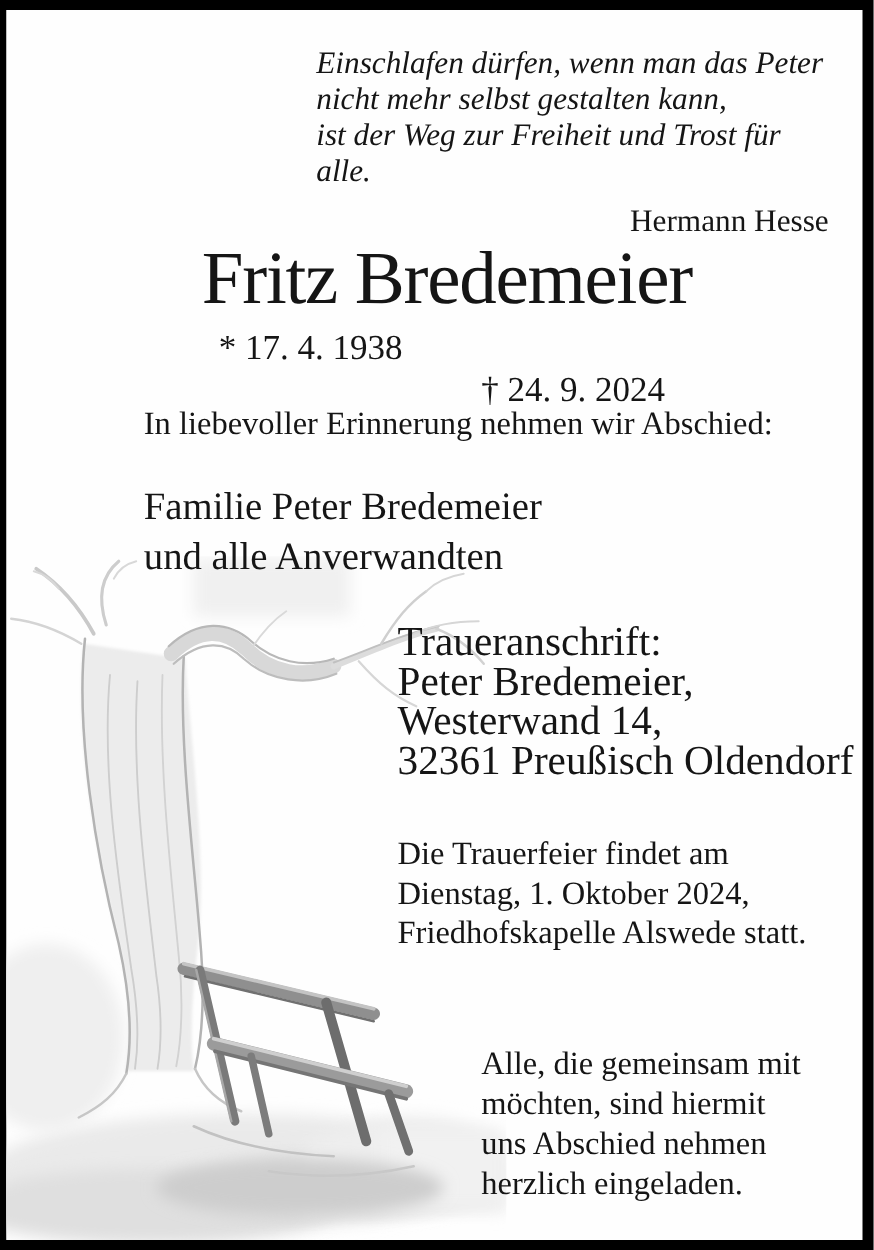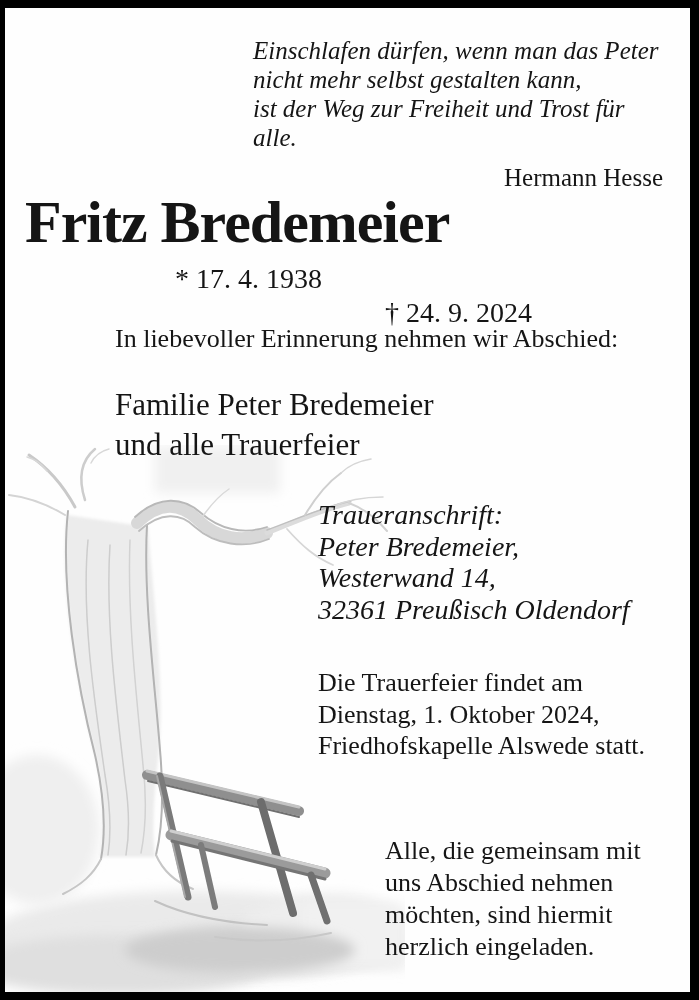--- a/index.html
+++ b/index.html
@@ -27,35 +27,36 @@
   }
   .quote-attribution {
     margin-top: 11px;
     font-style: normal;
     font-size: 25px;
     text-align: right;
   }
 
   .deceased-name {
     left: 0; right: 9px; top: 188px;
+    text-align: center;
     font-size: 60px;
-    font-weight: bold;
+    font-weight: normal;
     letter-spacing: -1px;
     white-space: nowrap;
     padding-left: 25px;
   }
 
   .birth-date { left: 175px; top: 263px; font-size: 28px; }
   .death-date { left: 385px; top: 263px; font-size: 28px; margin-top: 34px; }
 
   .intro-line { left: 115px; top: 324px; font-size: 26px; white-space: nowrap; }
 
   .mourners { left: 115px; top: 385px; font-size: 31px; line-height: 40px; }
 
-  .address-block { left: 318px; top: 499px; font-size: 28px; line-height: 31.6px; font-style: italic; }
+  .address-block { left: 318px; top: 499px; font-size: 33px; line-height: 31.6px; }
   .service-block { left: 318px; top: 667px; font-size: 26px; line-height: 31.6px; }
   .invitation-block { left: 385px; top: 835px; font-size: 26px; line-height: 32px; }
 
   .sketch { position: absolute; left: 5px; top: 445px; z-index: 1; }
 </style>
 </head>
 <body>
 
 <div class="page">
   <div class="inner"></div>
@@ -138,35 +139,35 @@
   </div>
 
   <h1 class="layer deceased-name">Fritz Bredemeier</h1>
   <div class="layer birth-date">* 17. 4. 1938</div>
   <div class="layer death-date">† 24. 9. 2024</div>
 
   <div class="layer intro-line">In liebevoller Erinnerung nehmen wir Abschied:</div>
 
   <div class="layer mourners">
     <div>Familie Peter Bredemeier</div>
-    <div>und alle Trauerfeier</div>
+    <div>und alle Anverwandten</div>
   </div>
 
   <div class="layer address-block">
     <div>Traueranschrift:</div>
     <div>Peter Bredemeier,</div>
     <div>Westerwand 14,</div>
     <div>32361 Preußisch Oldendorf</div>
   </div>
 
   <div class="layer service-block">
     <div>Die Trauerfeier findet am</div>
     <div>Dienstag, 1. Oktober 2024,</div>
     <div>Friedhofskapelle Alswede statt.</div>
   </div>
 
   <div class="layer invitation-block">
     <div>Alle, die gemeinsam mit</div>
+    <div>möchten, sind hiermit</div>
     <div>uns Abschied nehmen</div>
-    <div>möchten, sind hiermit</div>
     <div>herzlich eingeladen.</div>
   </div>
 </div>
 
 </body></html>

